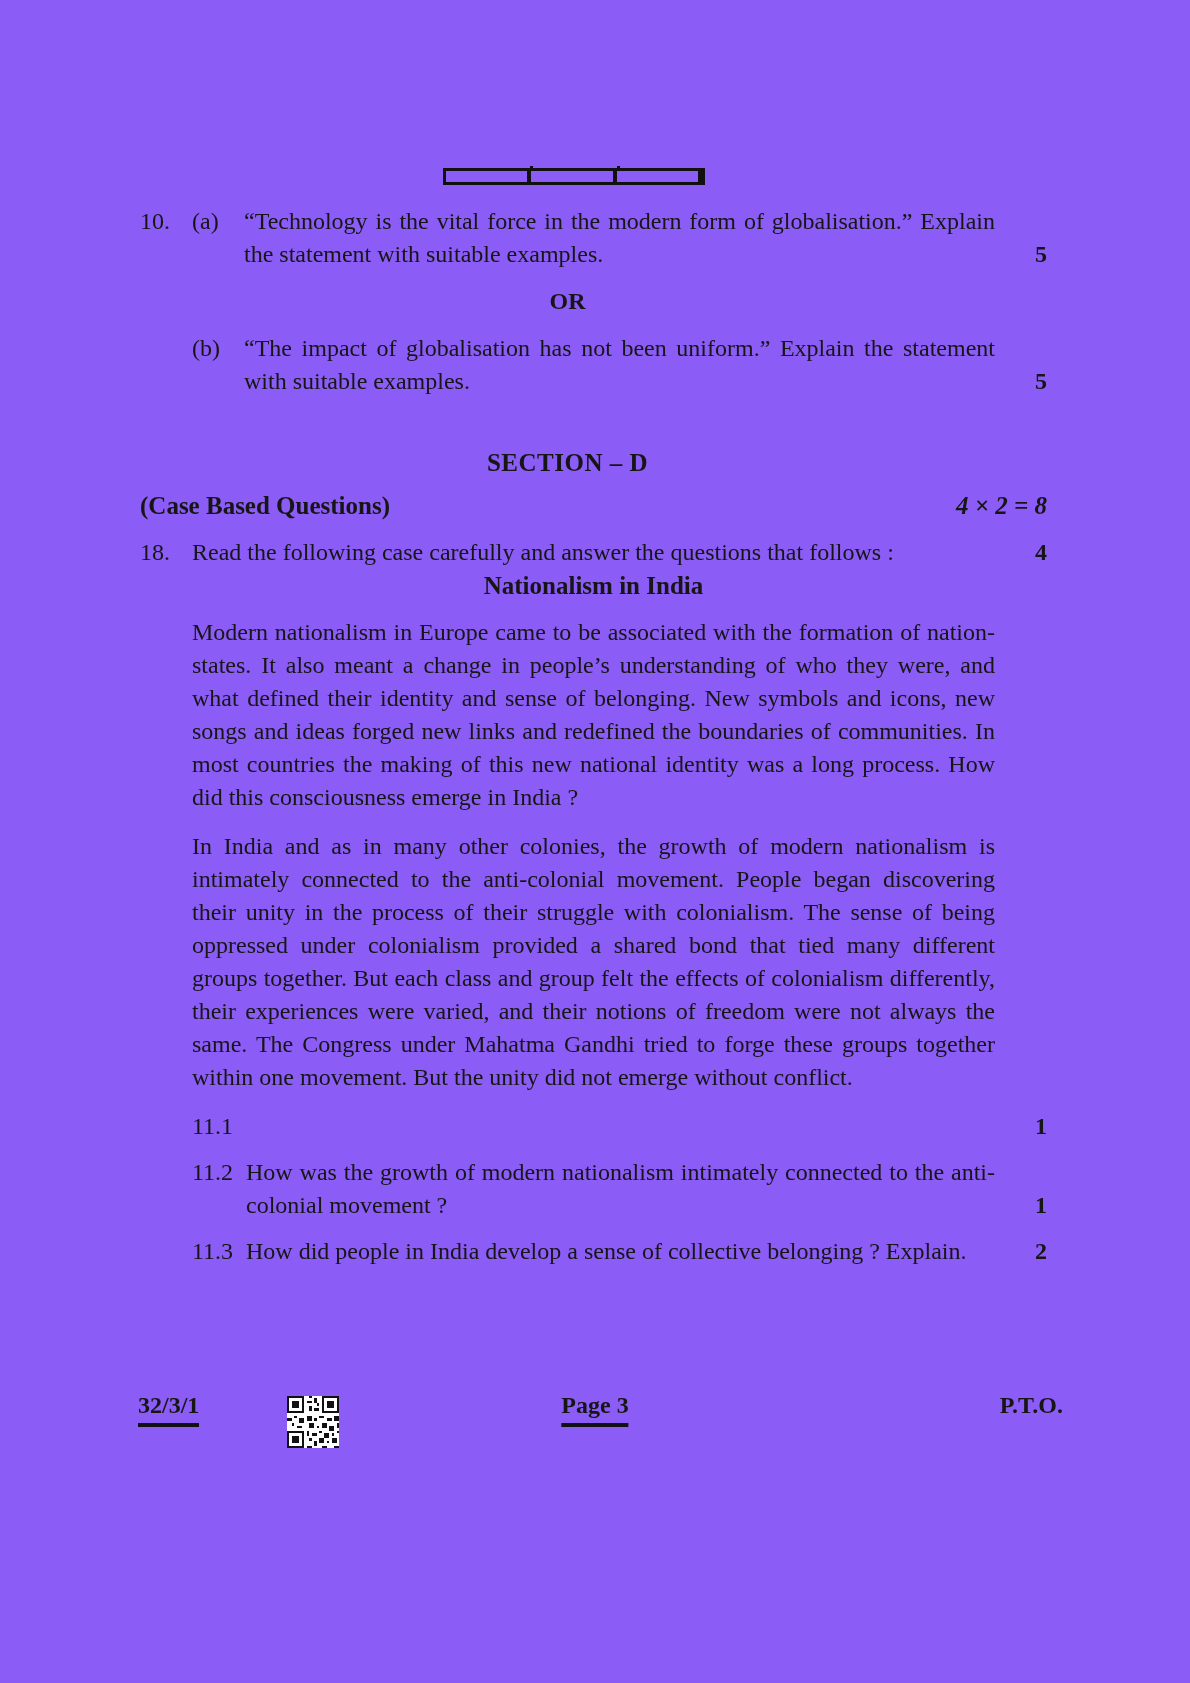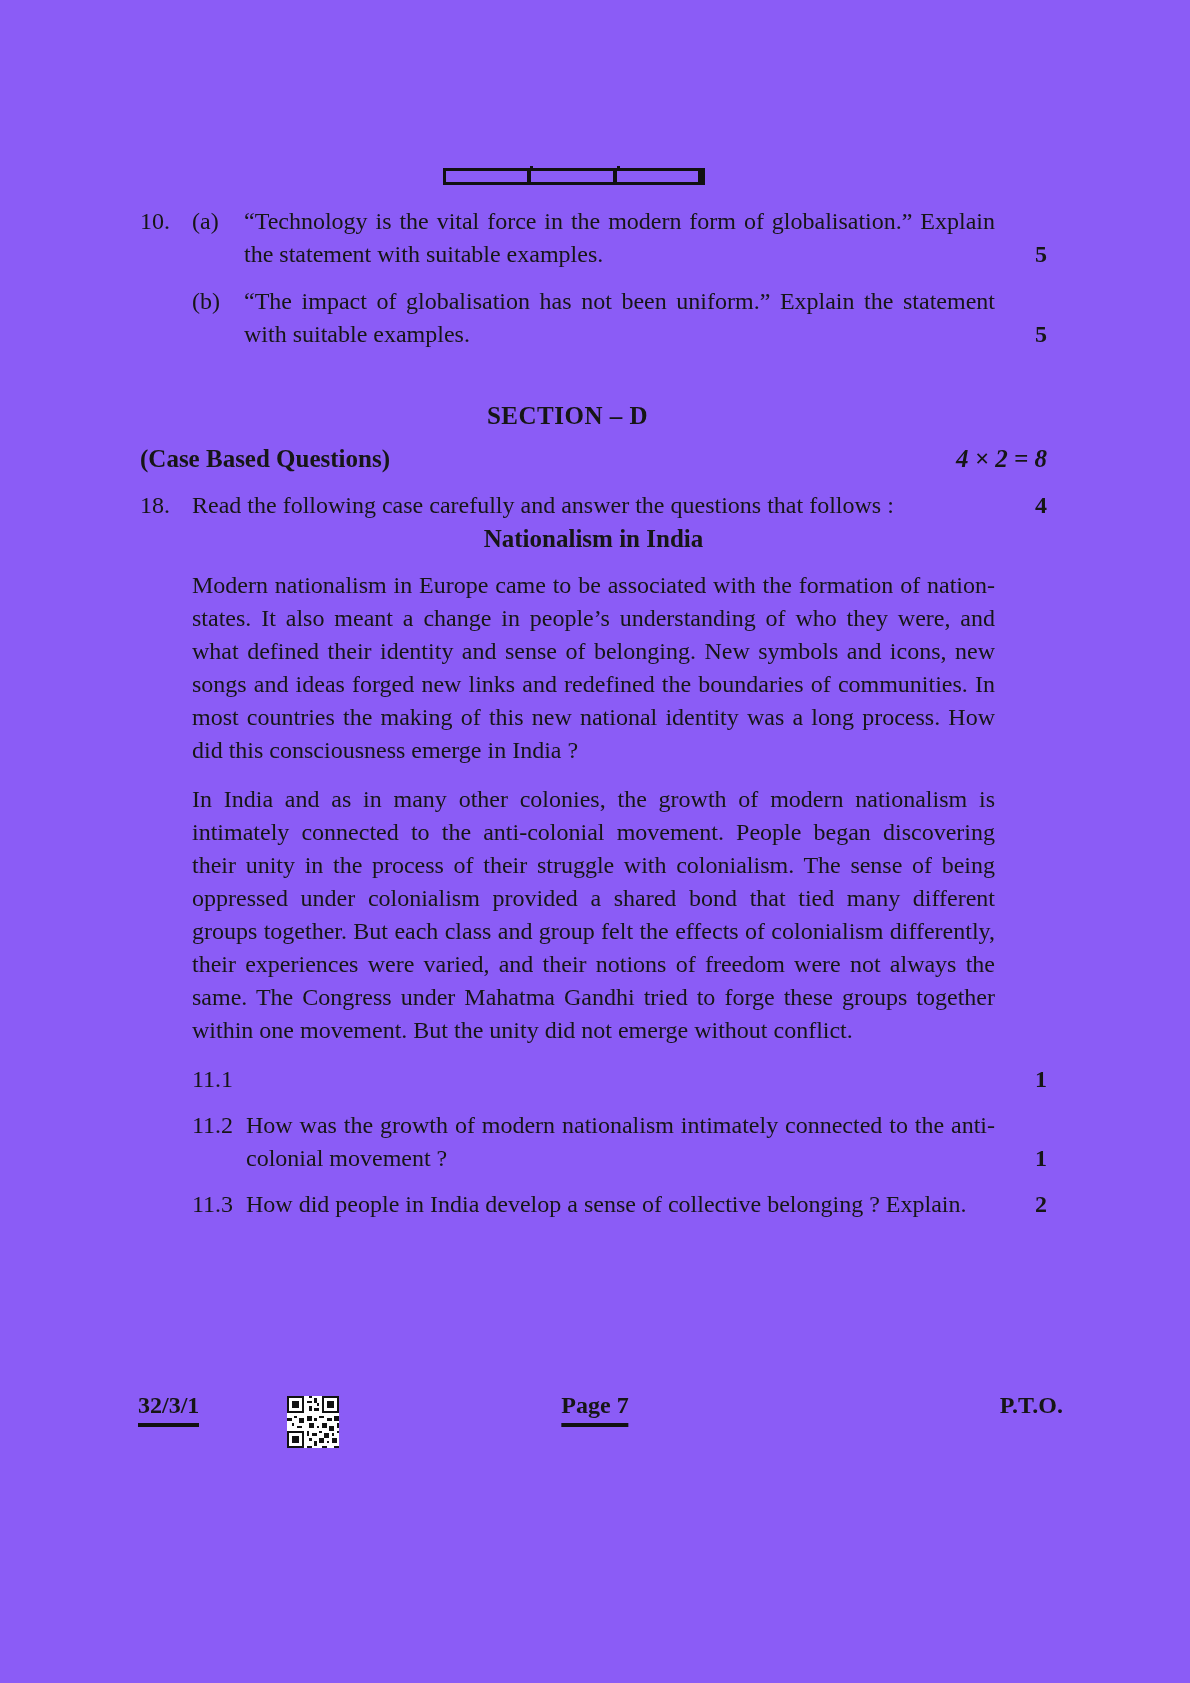--- a/index.html
+++ b/index.html
@@ -87,20 +87,21 @@
 
     <div class="row q10row">
       <div class="numcol">10.</div>
       <div class="lettercol">(a)</div>
       <div class="textcol">
         <span>“Technology is the vital force in the modern form of globalisation.” Explain the statement with suitable examples.</span>
         <span class="mark">5</span>
       </div>
     </div>
 
+    <div class="or-row">OR</div>
 
     <div class="row q10row q10b">
       <div class="numcol"></div>
       <div class="lettercol">(b)</div>
       <div class="textcol">
         <span>“The impact of globalisation has not been uniform.” Explain the statement with suitable examples.</span>
         <span class="mark">5</span>
       </div>
     </div>
 
@@ -201,17 +202,17 @@
             <rect x="11" y="18" width="1" height="2"></rect>
             <rect x="13" y="17" width="2" height="2"></rect>
           <rect x="16" y="18" width="1" height="1"></rect>
             <rect x="18" y="17" width="2" height="2"></rect>
             <rect x="14" y="20" width="2" height="1"></rect>
           <rect x="8" y="20" width="2" height="1"></rect>
             <rect x="19" y="20" width="2" height="1"></rect>
         </g>
       </svg>
     </div>
-    <div class="footer-page">Page 7</div>
+    <div class="footer-page">Page 3</div>
     <div class="footer-pto">P.T.O.</div>
   </div>
 
 </div>
 
 </body></html>

